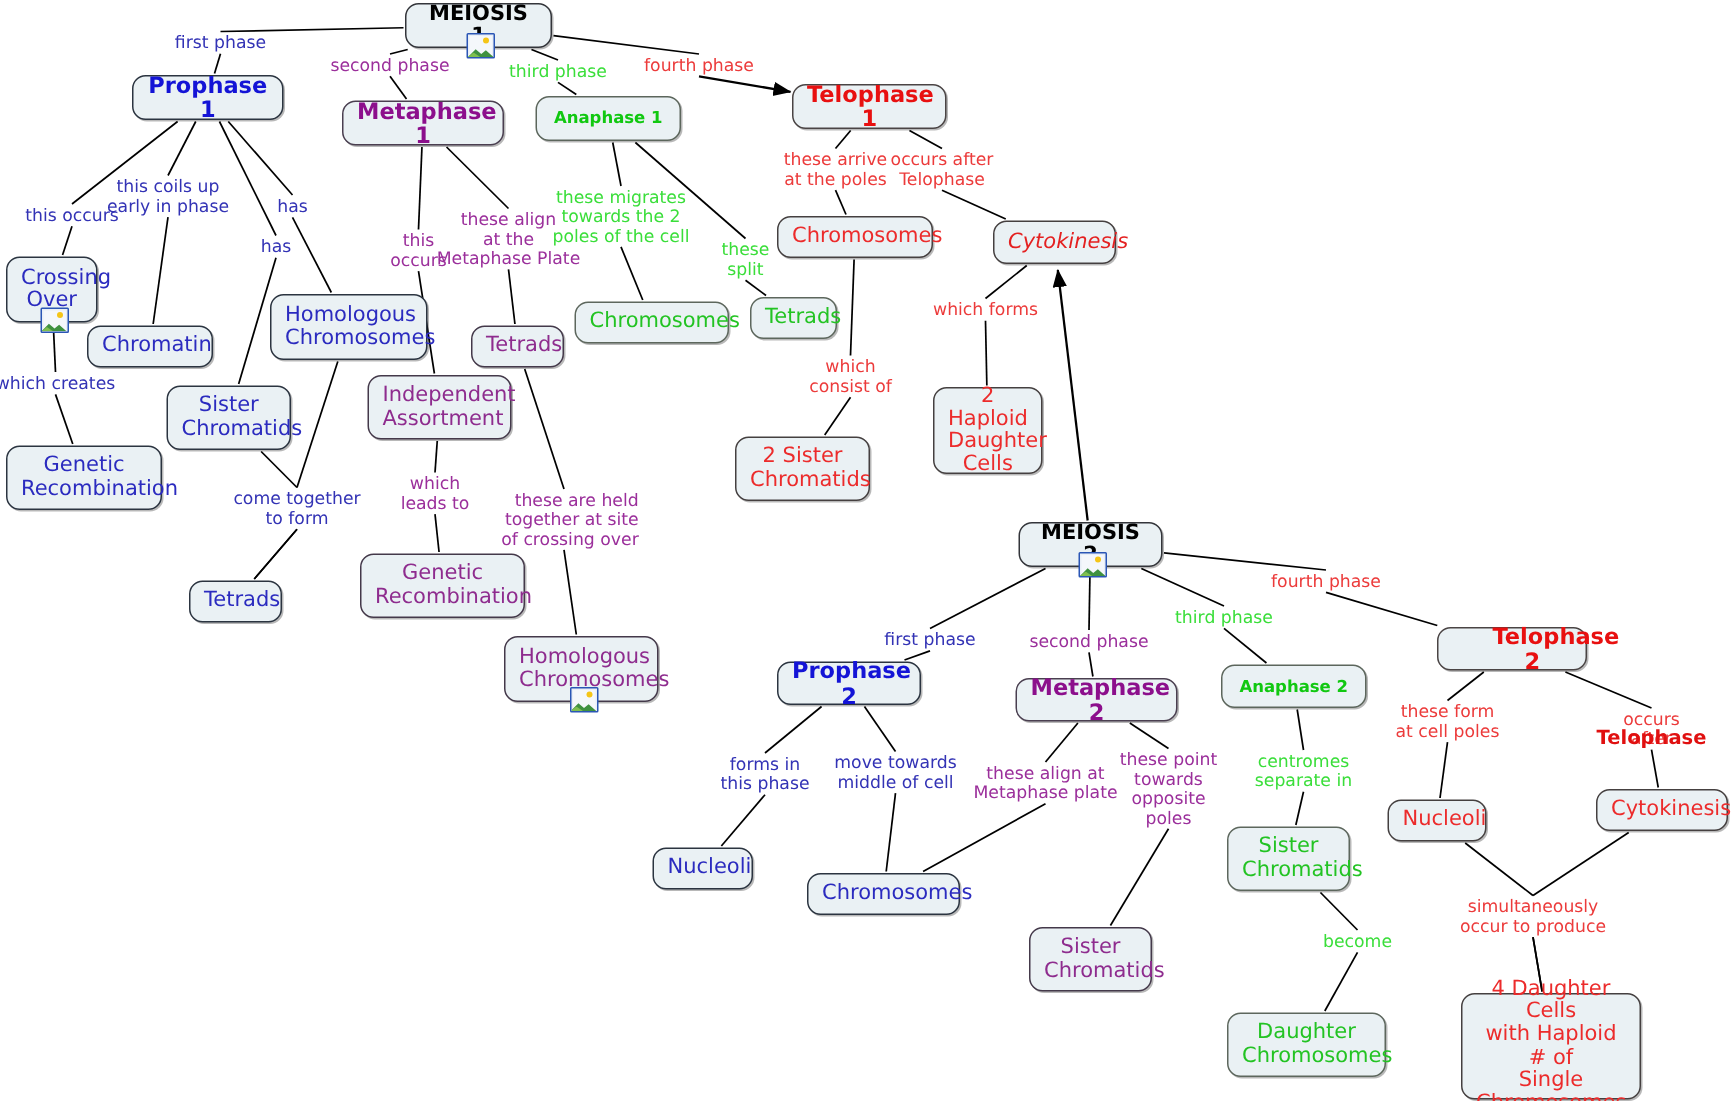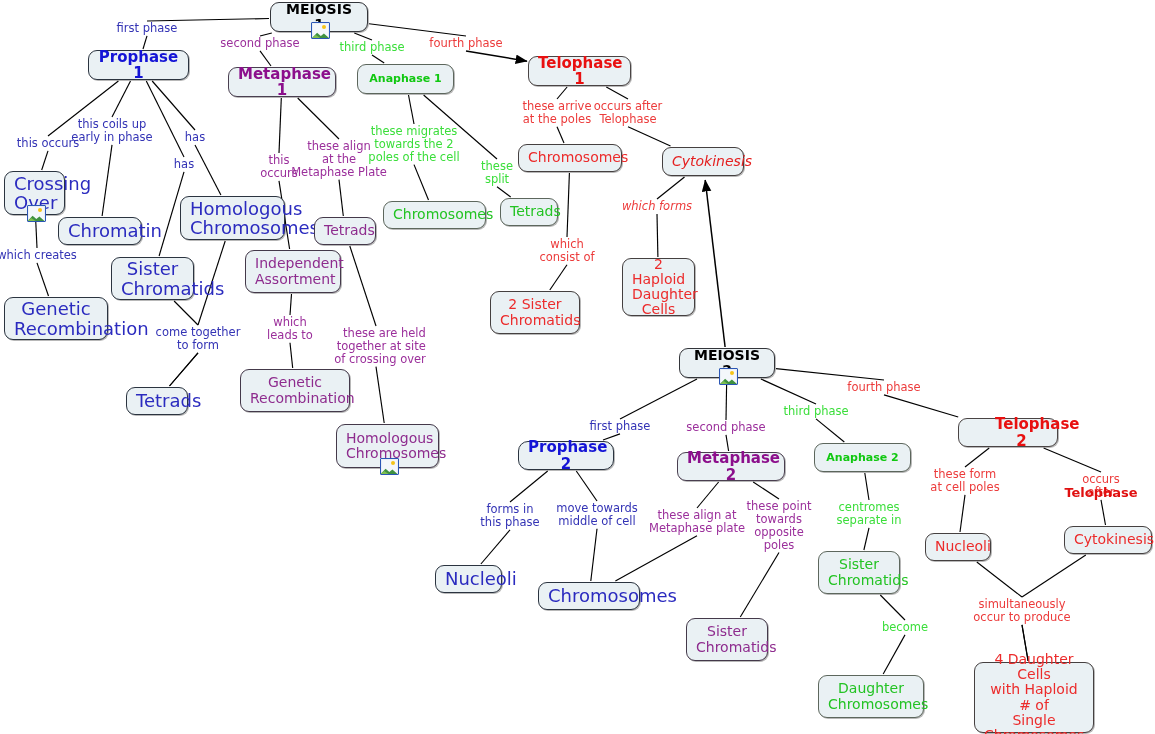--- a/index.html
+++ b/index.html
@@ -40,21 +40,21 @@
     padding: 3px 9px;
     white-space: pre-line;
     box-shadow: 1px 1px 0 rgba(0,0,0,0.28);
   }
   .node-inner {
     display: block;
     width: 100%;
   }
   
   .t-root   { color: #000000; font-weight: bold; font-size: 14px; border-color: #33353a; }
-  .t-blue   { color: #2b2bbf; font-size: 18px; border-color: #2b3440; }
+  .t-blue   { color: #2b2bbf; font-size: 14px; border-color: #2b3440; }
   .t-blueb  { color: #1414d6; font-weight: bold; font-size: 15px; border-color: #2b3440; }
   .t-purple { color: #8e2c8e; font-size: 14px; border-color: #44394a; }
   .t-purpleb{ color: #8c0f8c; font-weight: bold; font-size: 15px; border-color: #4a3f50; }
   .t-greenb { color: #11c811; font-weight: bold; font-size: 11px; border-color: #5c665c; }
   .t-greend { color: #23c323; font-size: 14px; border-color: #5d675d; }
   .t-red    { color: #ec2b2b; font-size: 14px; border-color: #454040; }
   .t-redb   { color: #e81010; font-weight: bold; font-size: 15px; border-color: #4a4444; }
   .t-redi   { color: #e42020; font-style: italic; font-size: 14px; border-color: #454040; }
 
   
@@ -205,21 +205,21 @@
       <div class="node t-greend" style="left: 383px; top: 201px; width: 103px; height: 28px;"><span class="node-inner">Chromosomes</span></div>
       <div class="node t-greend" style="left: 500px; top: 198px; width: 58px; height: 28px;"><span class="node-inner">Tetrads</span></div>
       <div class="node t-red" style="left: 518px; top: 144px; width: 104px; height: 28px;"><span class="node-inner">Chromosomes</span></div>
       <div class="node t-redi" style="left: 662px; top: 147px; width: 82px; height: 29px;"><span class="node-inner">Cytokinesis</span></div>
       <div class="node t-red" style="left: 490px; top: 291px; width: 90px; height: 43px;"><span class="node-inner">2 Sister
 Chromatids</span></div>
       <div class="node t-red" style="left: 622px; top: 258px; width: 73px; height: 58px;"><span class="node-inner">2 Haploid
 Daughter
 Cells</span></div>
       <div class="node t-root" style="left: 679px; top: 348px; width: 96px; height: 30px;"><span class="node-inner">MEIOSIS 2</span><span class="pic-badge"><span class="sky"></span><span class="sun"></span><span class="hill"></span><span class="hill2"></span></span></div>
-      <div class="node t-blueb" style="left: 518px; top: 441px; width: 96px; height: 29px; border-radius: 10px;"><span class="node-inner">Prophase 2</span></div>
+      <div class="node t-blueb" style="left: 518px; top: 441px; width: 96px; height: 29px;"><span class="node-inner">Prophase 2</span></div>
       <div class="node t-purpleb" style="left: 677px; top: 452px; width: 108px; height: 29px;"><span class="node-inner">Metaphase 2</span></div>
       <div class="node t-greenb" style="left: 814px; top: 443px; width: 97px; height: 29px;"><span class="node-inner">Anaphase 2</span></div>
       <div class="node t-redb" style="left: 958px; top: 418px; width: 100px; height: 29px; padding-left: 36px;"><span class="node-inner">Telophase 2</span></div>
       <div class="node t-blue" style="left: 435px; top: 565px; width: 67px; height: 28px;"><span class="node-inner">Nucleoli</span></div>
       <div class="node t-blue" style="left: 538px; top: 582px; width: 102px; height: 28px;"><span class="node-inner">Chromosomes</span></div>
       <div class="node t-purple" style="left: 686px; top: 618px; width: 82px; height: 43px;"><span class="node-inner">Sister
 Chromatids</span></div>
       <div class="node t-greend" style="left: 818px; top: 551px; width: 82px; height: 43px;"><span class="node-inner">Sister
 Chromatids</span></div>
       <div class="node t-greend" style="left: 818px; top: 675px; width: 106px; height: 43px;"><span class="node-inner">Daughter
@@ -258,21 +258,21 @@
 towards the 2
 poles of the cell</div>
       <div class="lbl l-green" style="left: 497px; top: 160px;">these
 split</div>
       <div class="lbl l-red" style="left: 557px; top: 100px;">these arrive
 at the poles</div>
       <div class="lbl l-red" style="left: 628px; top: 100px;">occurs after
 Telophase</div>
       <div class="lbl l-red" style="left: 567px; top: 238px;">which
 consist of</div>
-      <div class="lbl l-red" style="left: 657px; top: 200px; font-style: italic;">which forms</div>
+      <div class="lbl l-red" style="left: 657px; top: 200px;">which forms</div>
       <div class="lbl l-blue" style="left: 620px; top: 420px;">first phase</div>
       <div class="lbl l-purple" style="left: 726px; top: 421px;">second phase</div>
       <div class="lbl l-green" style="left: 816px; top: 405px;">third phase</div>
       <div class="lbl l-red" style="left: 884px; top: 381px;">fourth phase</div>
       <div class="lbl l-blue" style="left: 510px; top: 503px;">forms in
 this phase</div>
       <div class="lbl l-blue" style="left: 597px; top: 502px;">move towards
 middle of cell</div>
       <div class="lbl l-purple" style="left: 697px; top: 509px;">these align at
 Metaphase plate</div>

